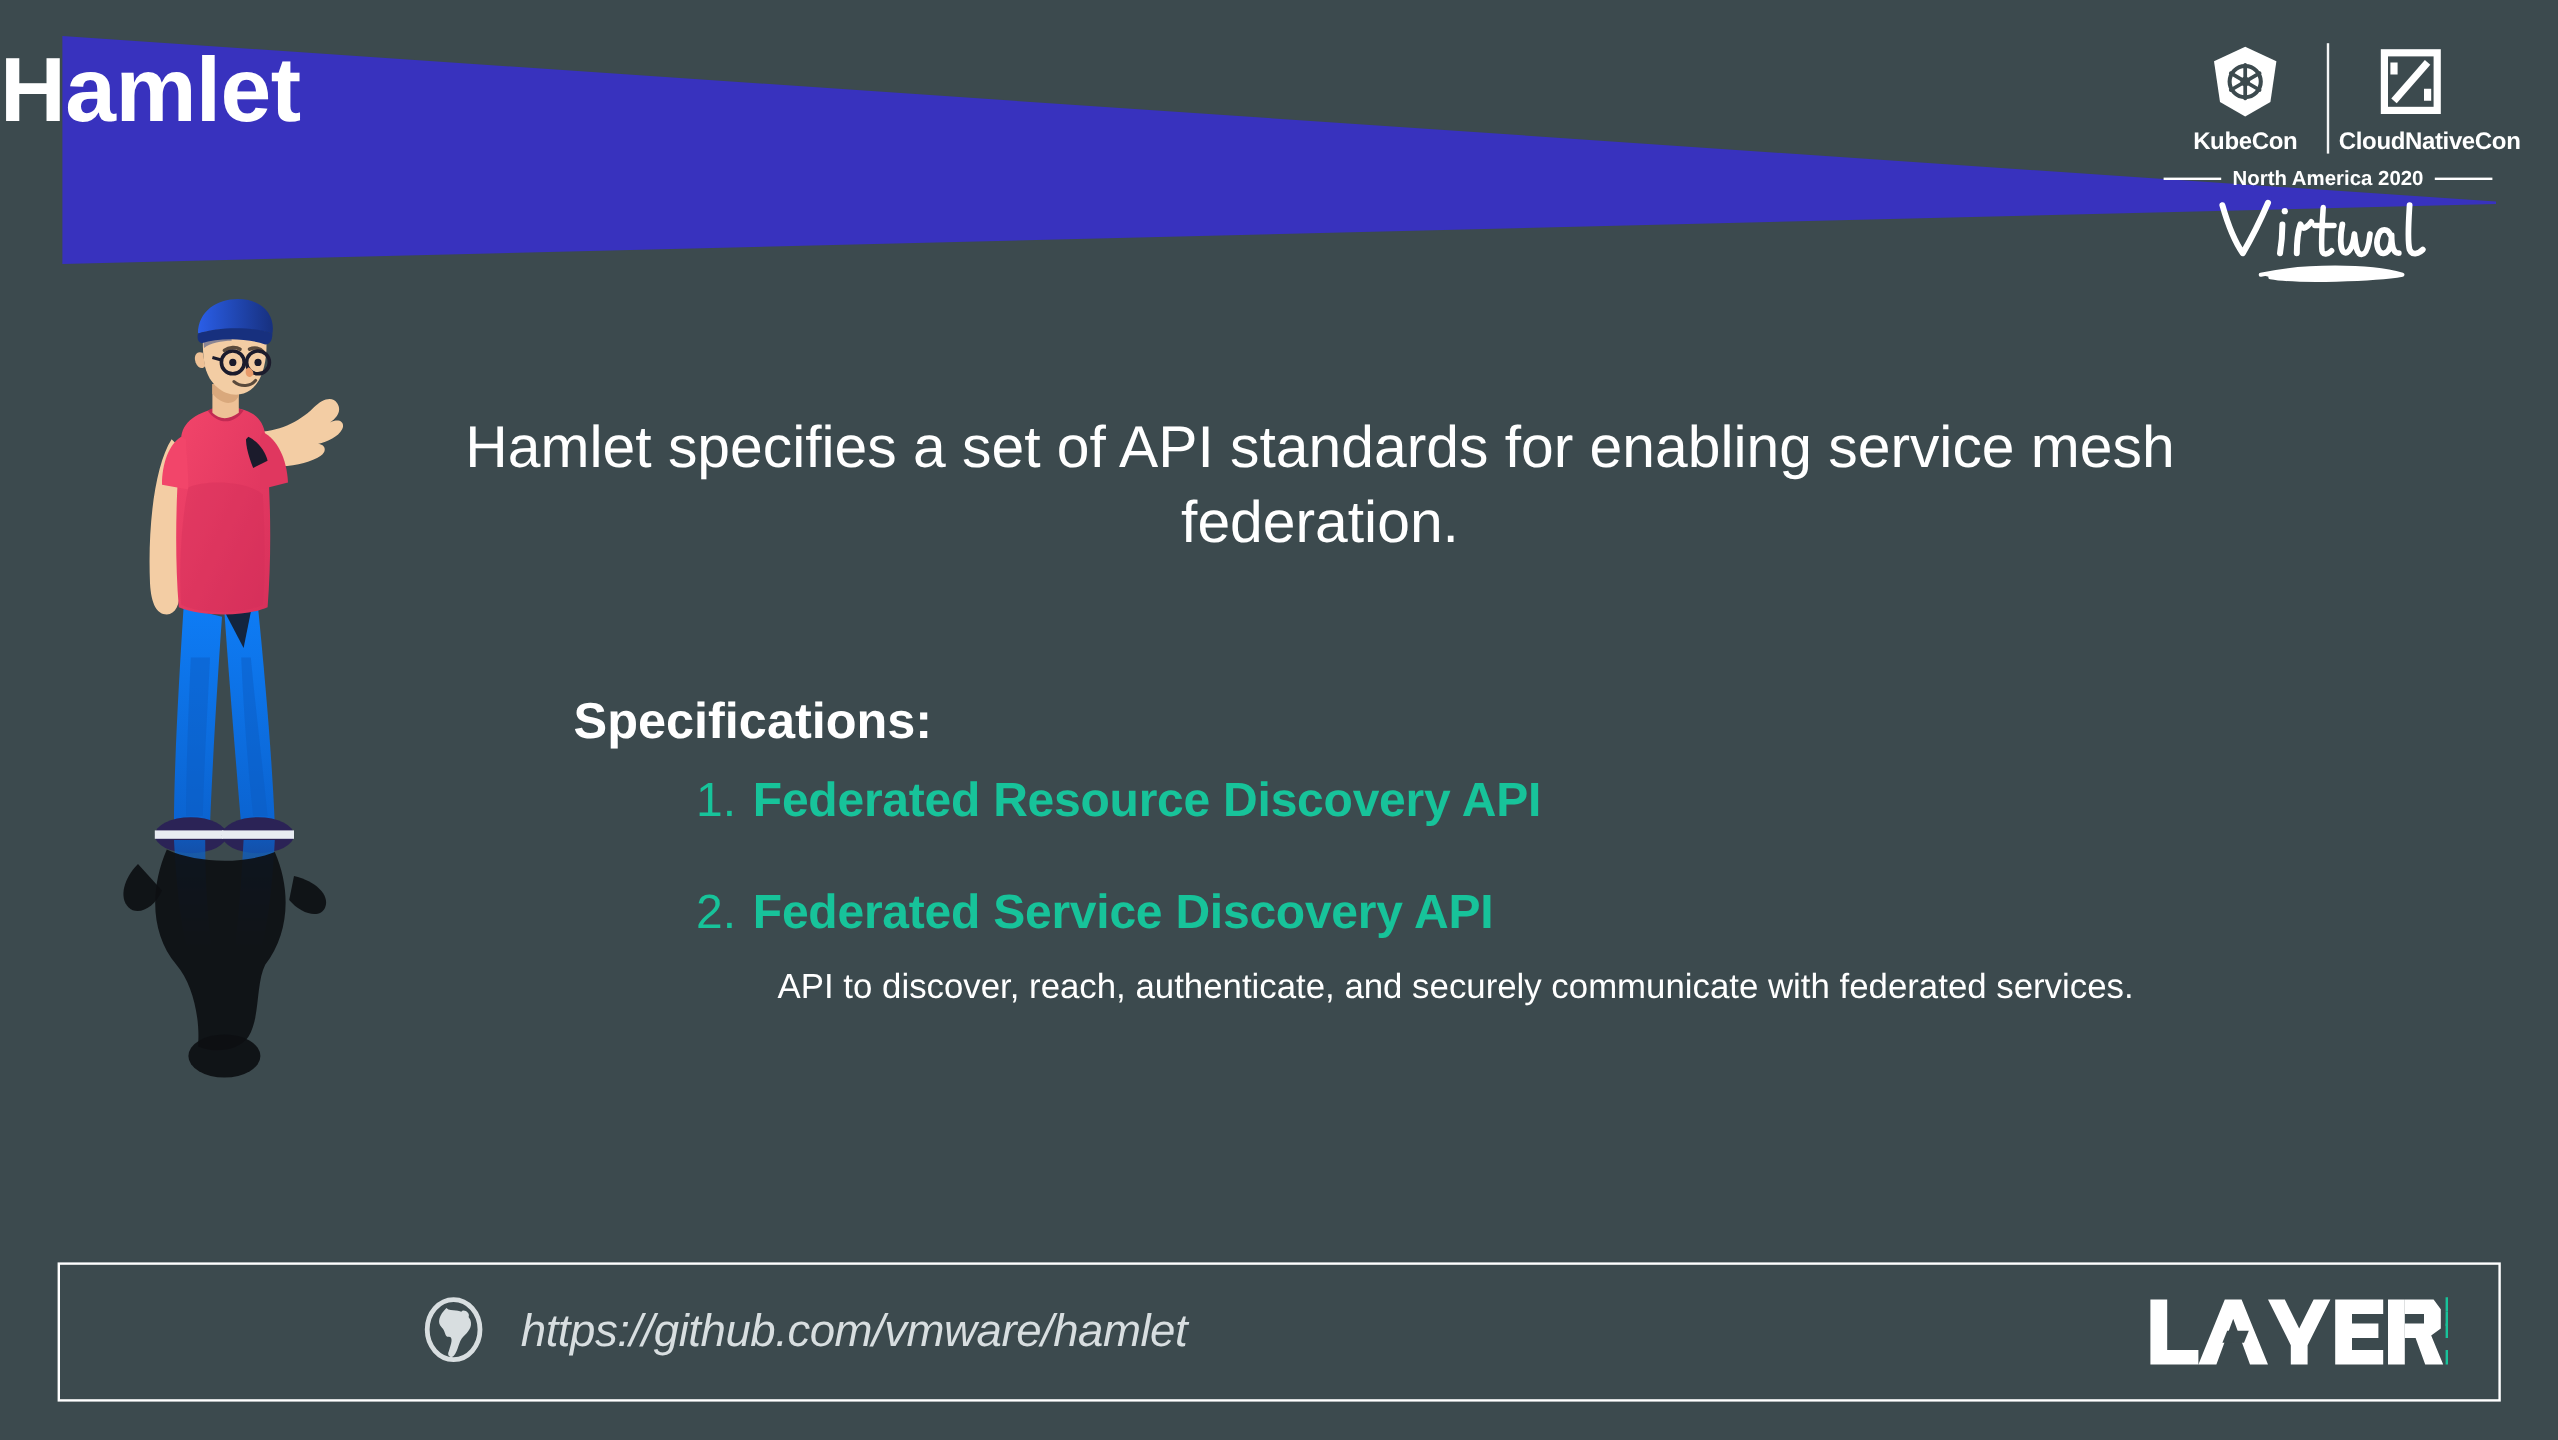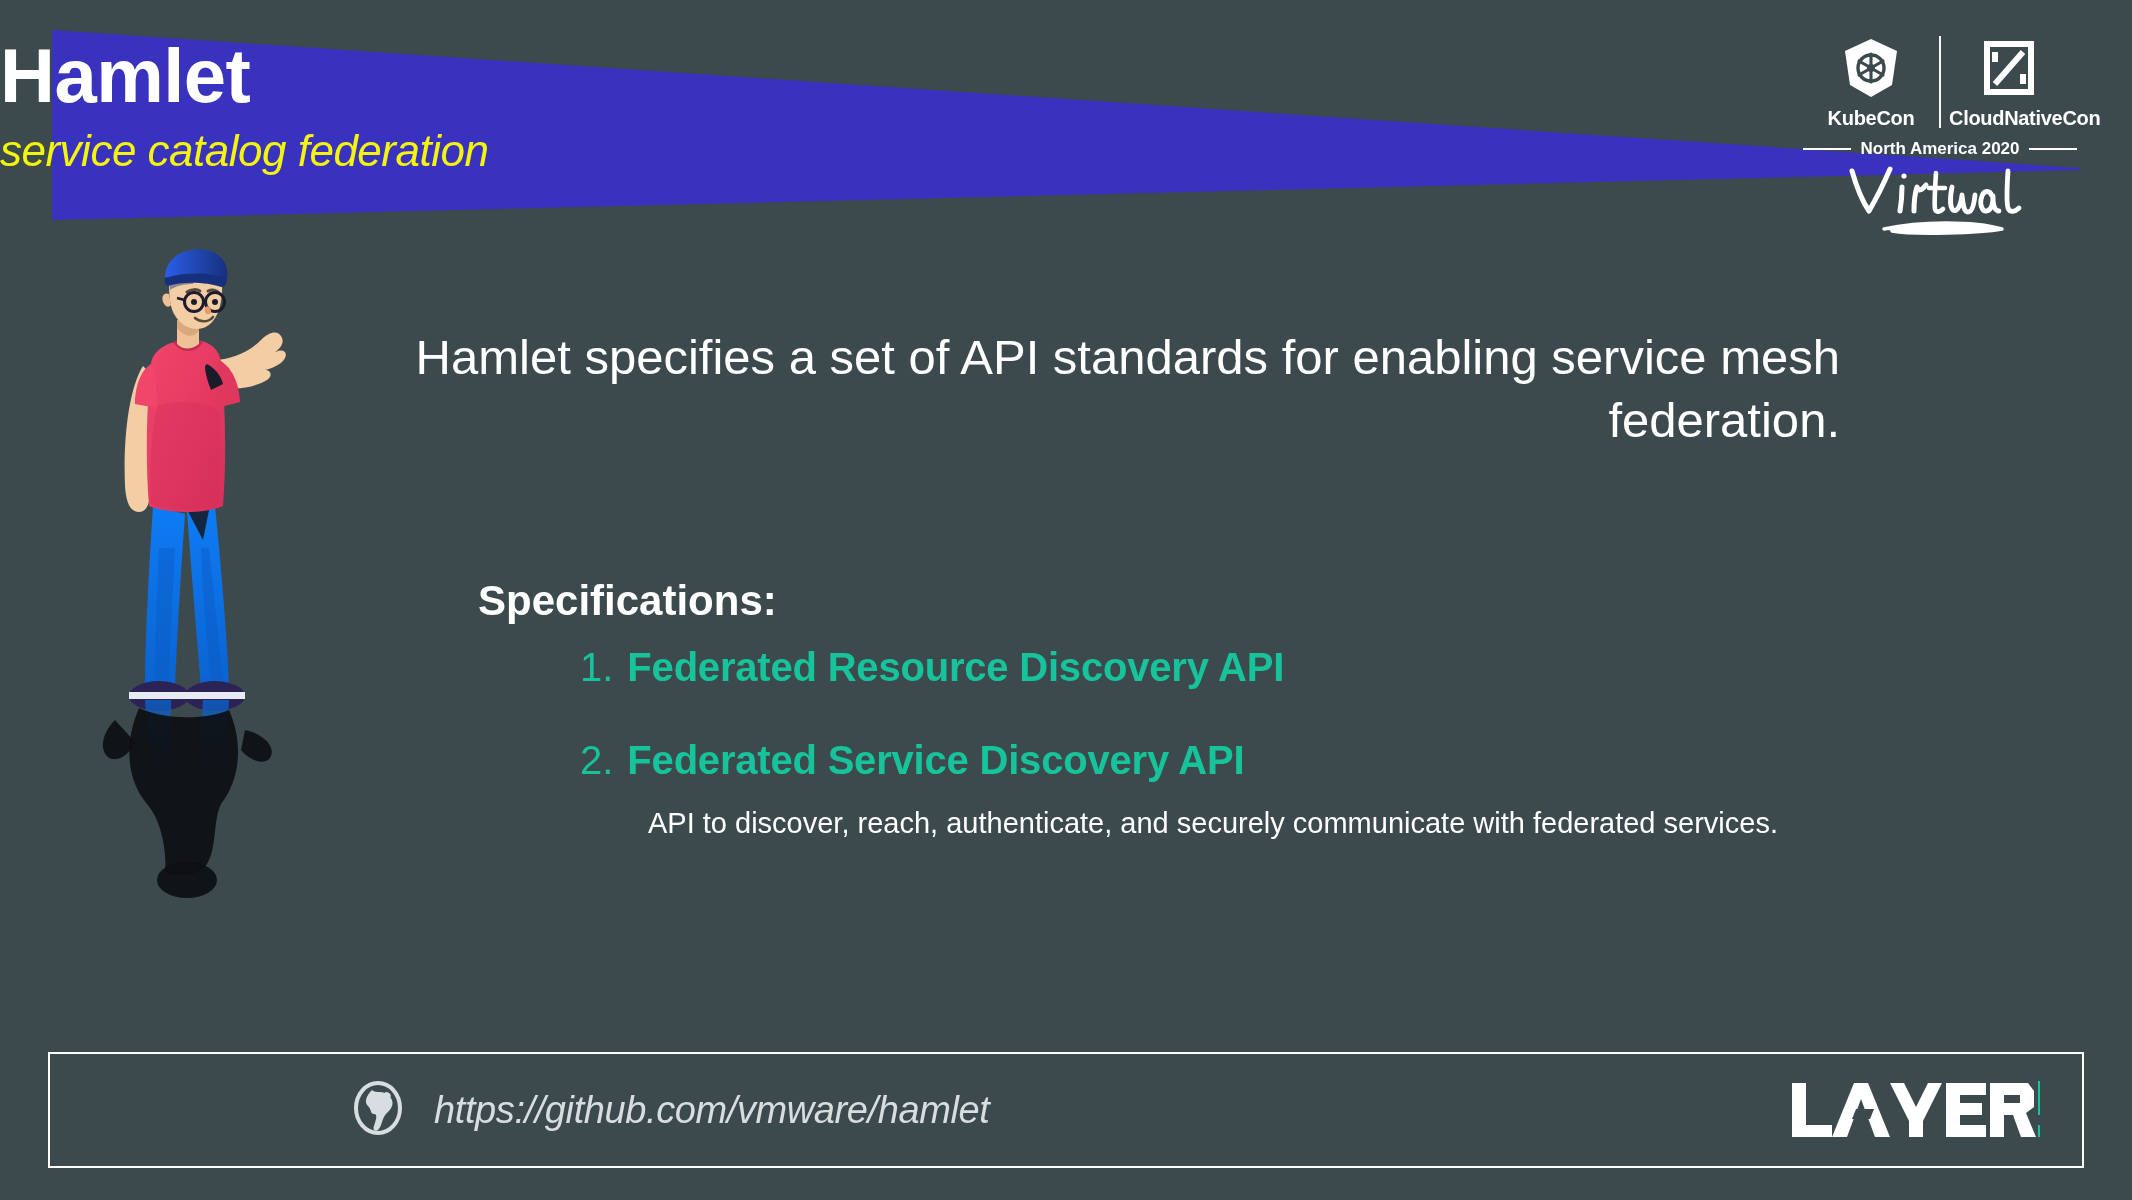--- a/index.html
+++ b/index.html
@@ -66,22 +66,22 @@
 
   
   #character { position:absolute; left:95px; top:248px; width:250px; height:640px; }
   #character svg { display:block; }
   #character-reflection {
     position:absolute; left:95px; top:700px; width:250px; height:200px;
   }
 
   
   #intro {
-    position:absolute; left:360px; top:326px; width:1480px;
-    text-align:right;
+    position:absolute; left:360px; top:342px; width:1480px;
+    text-align:center;
     font-size:49px; font-weight:300; color:#ffffff; line-height:1.28;
     font-family:"Liberation Sans", sans-serif;
   }
   #specs-heading {
     position:absolute; left:478px; top:577px;
     font-size:42px; font-weight:bold; color:#ffffff;
     font-family:"Liberation Sans", sans-serif;
   }
   #specs-list { position:absolute; left:580px; top:645px; width:1480px; }
   .spec-item { margin-bottom:48px; }
@@ -121,21 +121,20 @@
 <div id="slide">
 
   <div id="banner-wrap">
     <svg id="banner-shape" viewBox="0 0 2132 240" xmlns="http://www.w3.org/2000/svg">
       <polygon points="52,30 2080,168 2080,170 52,220" fill="#3832be"></polygon>
     </svg>
   </div>
 
   <div id="title-block">
     <div id="slide-title">Hamlet</div>
-    <div id="slide-subtitle">service catalog federation</div>
   </div>
 
   <div id="conf-logo">
     <div class="conf-row">
       <div class="conf-col">
         <div class="conf-mark">
           <svg width="58" height="62" viewBox="0 0 58 62" xmlns="http://www.w3.org/2000/svg">
             <path d="M29 2 L55 14 L50 48 L29 60 L8 48 L3 14 Z" fill="#ffffff"></path>
             <circle cx="29" cy="31" r="13" fill="none" stroke="#3c4a4e" stroke-width="3.4"></circle>
             <circle cx="29" cy="31" r="4" fill="#3c4a4e"></circle>

